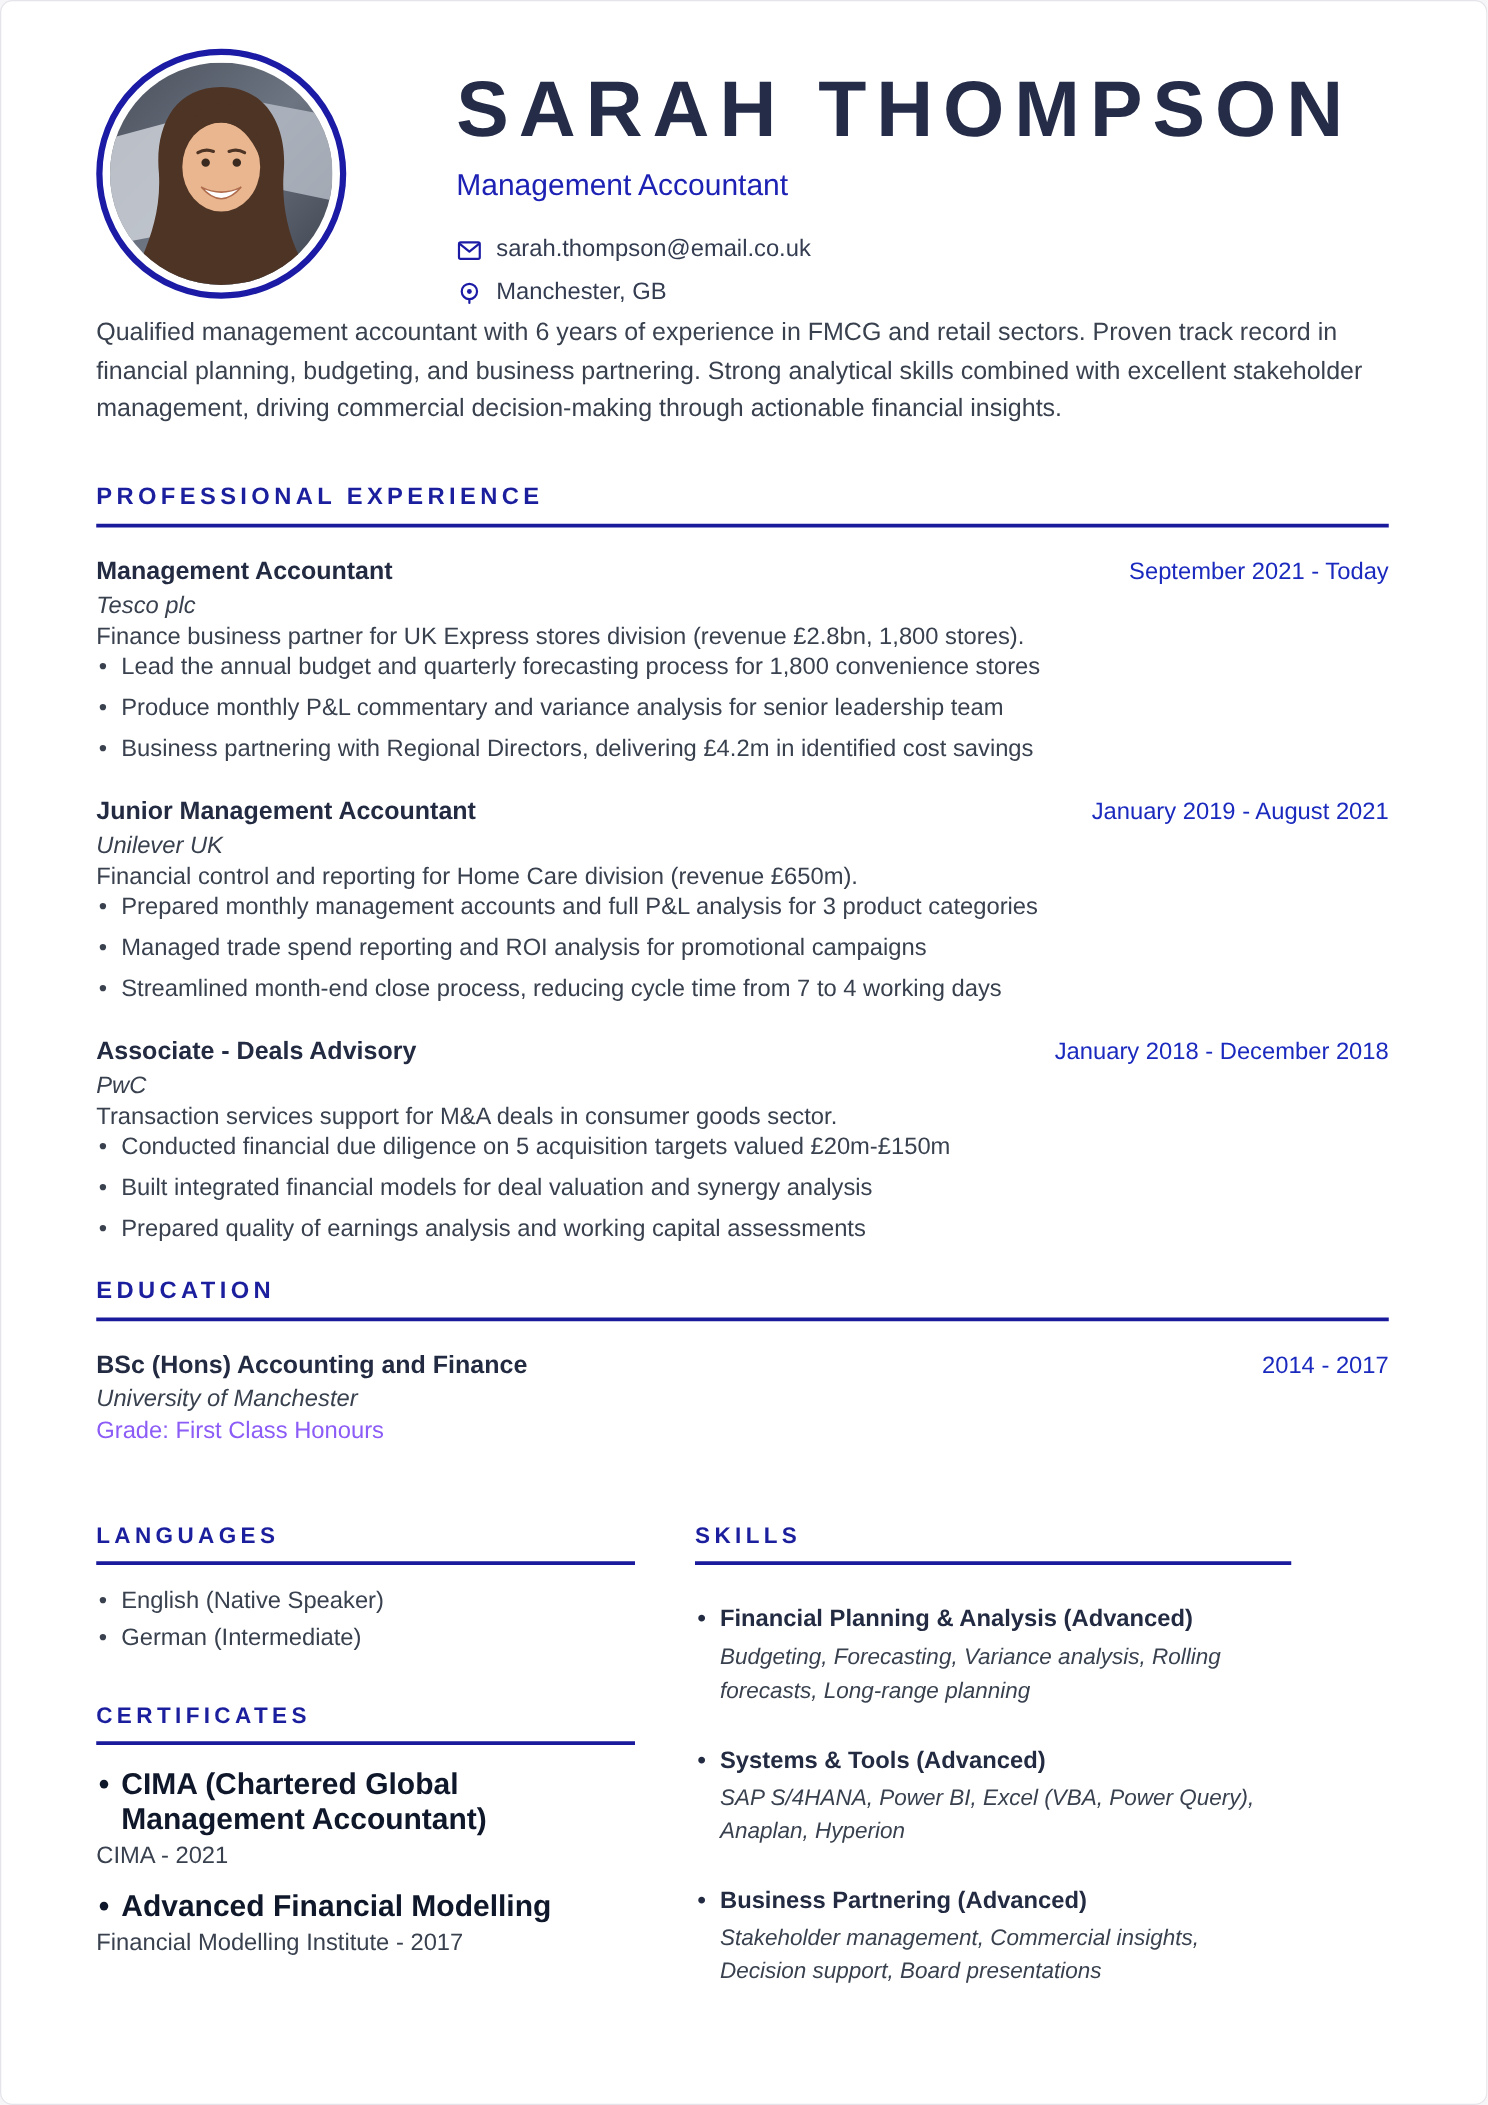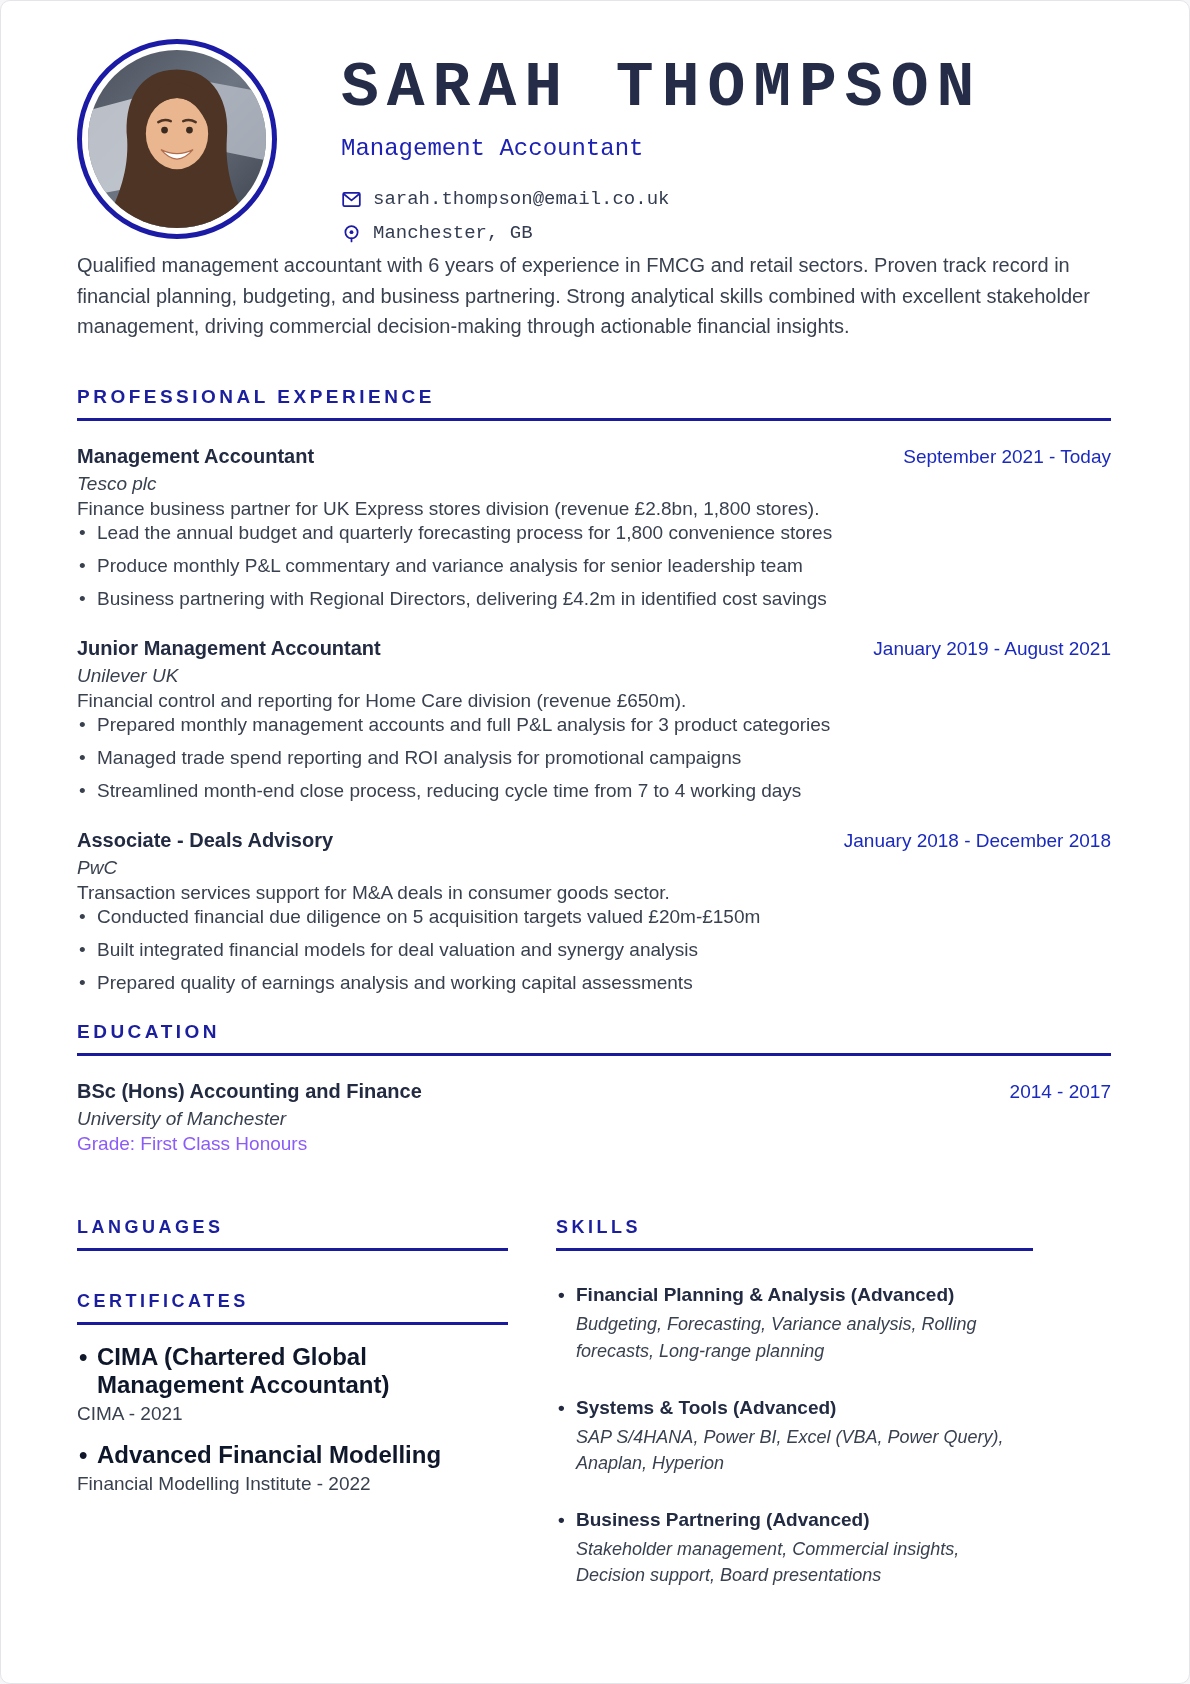--- a/index.html
+++ b/index.html
@@ -11,21 +11,21 @@
     margin: 0 auto;
     background: #ffffff;
     border: 1px solid #e4e4ea;
     border-radius: 10px;
     padding: 38px 78px 40px 76px;
     overflow: hidden;
     position: relative;
   }
 
   
-  .header { display: flex; gap: 64px; font-family: Liberation Mono, monospace; }
+  .header { display: flex; gap: 88px; }
   .photo-ring {
     flex: 0 0 auto;
     width: 200px; height: 200px;
     border: 5px solid #1b1ba6;
     border-radius: 50%;
     background: #ffffff;
     padding: 6px;
   }
   .photo-clip { width: 178px; height: 178px; border-radius: 50%; overflow: hidden; display:block; }
   .head-right { padding-top: 18px; min-width: 0; }
@@ -221,31 +221,35 @@
     </div>
     <div class="edu-school">University of Manchester</div>
     <div class="edu-grade">Grade: First Class Honours</div>
   </section>
 
   <div class="two-col">
 
     <div class="col-left">
       <section class="col-sec">
         <h2 class="sec-heading">LANGUAGES</h2>
+        <ul class="plain">
+          <li>English (Native Speaker)</li>
+          <li>German (Intermediate)</li>
+        </ul>
       </section>
 
       <section class="col-sec certificates">
         <h2 class="sec-heading">CERTIFICATES</h2>
         <div class="cert-item">
           <div class="cert-name">CIMA (Chartered Global Management Accountant)</div>
           <div class="cert-issuer">CIMA - 2021</div>
         </div>
         <div class="cert-item">
           <div class="cert-name">Advanced Financial Modelling</div>
-          <div class="cert-issuer">Financial Modelling Institute - 2022</div>
+          <div class="cert-issuer">Financial Modelling Institute - 2017</div>
         </div>
       </section>
     </div>
 
     <div class="col-right">
       <section class="col-sec">
         <h2 class="sec-heading">SKILLS</h2>
         <div class="skill-item">
           <div class="skill-name">Financial Planning &amp; Analysis (Advanced)</div>
           <div class="skill-keywords">Budgeting, Forecasting, Variance analysis, Rolling forecasts, Long-range planning</div>

